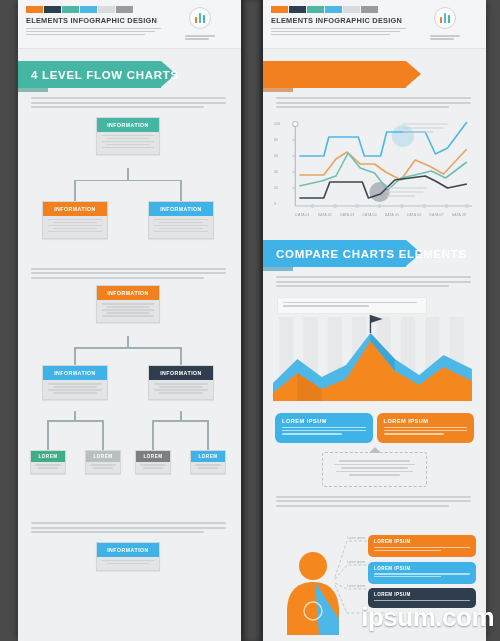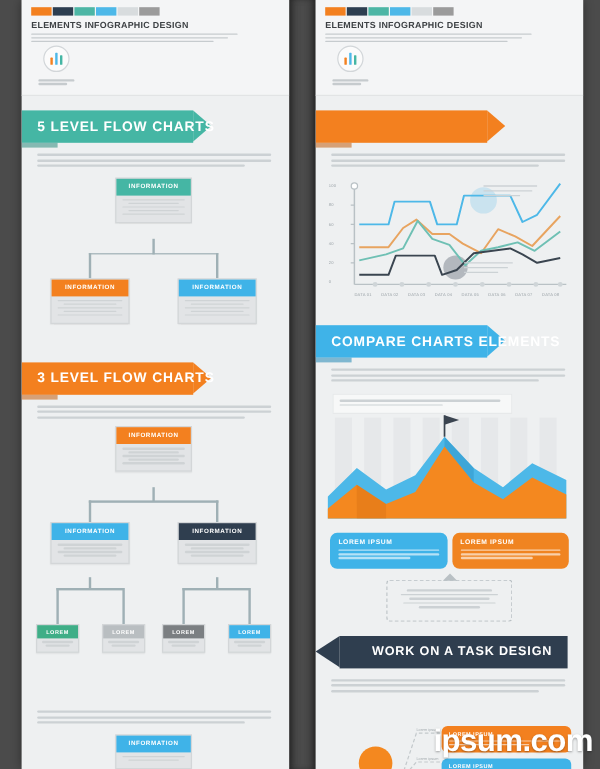--- a/index.html
+++ b/index.html
@@ -13,21 +13,21 @@
   .stage { position:absolute; inset:0; display:flex; }
   .gutter-l { width:18px; background:#4b4b4b; flex:none; }
   .gutter-m { width:22px; background:#4b4b4b; flex:none;
     box-shadow: inset 5px 0 7px -4px rgba(0,0,0,.55), inset -5px 0 7px -4px rgba(0,0,0,.55); }
   .gutter-r { width:14px; background:#4b4b4b; flex:none; }
   .page { flex:1 1 0; background:#eef0f1; position:relative; overflow:hidden;
     box-shadow:0 0 9px rgba(0,0,0,.45); }
 
   
   .brand { background:#f4f5f6; padding:6px 20px 7px 8px; display:flex;
-           border-bottom:1px solid #e2e4e5;flex-direction:column; }
+           border-bottom:1px solid #e2e4e5; }
   .brand-left { flex:1; }
   .swatches { display:flex; gap:1px; margin-bottom:3px; }
   .sw { width:17px; height:7px; }
   .brand-title { font-size:7.4px; font-weight:bold; letter-spacing:.25px; color:#3d4144; }
   .brand-sub { margin-top:2.5px; }
   .ln { height:1.6px; background:#c6cbce; border-radius:1px; margin-bottom:1.6px; }
   .brand-right { width:42px; display:flex; flex-direction:column; align-items:center;
                  justify-content:flex-start; padding-top:1px; }
   .logo-circle { width:22px; height:22px; border-radius:50%; border:1.2px solid #d2d6d9;
                  display:flex; align-items:flex-end; justify-content:center; gap:1.3px;
@@ -139,21 +139,21 @@
           <div class="ln" style="width:100%;margin-top:3px"></div>
           <div class="ln" style="width:80%"></div>
         </div>
       </div>
     </div>
 
     <div class="ribbon">
       <div class="body" style="background:#45b6a4"></div>
       <div class="tip" style="border-left:15px solid #45b6a4"></div>
       <div class="fold" style="background:#2f8d7e"></div>
-      <span>5 LEVEL FLOW CHARTS</span>
+      <span>4 LEVEL FLOW CHARTS</span>
     </div>
     <div class="para">
       <div class="ln"></div>
         <div class="ln"></div>
         <div class="ln"></div>
     </div>
 
     <div class="flow" style="height:148px">
 
       <div class="node" style="left:78px;top:6px;width:64px;">
@@ -186,26 +186,20 @@
         <div class="bd">
           <div class="ln"></div>
             <div class="ln"></div>
             <div class="ln"></div>
             <div class="ln"></div>
             <div class="ln"></div>
         </div>
       </div>
     </div>
 
-    <div class="ribbon">
-      <div class="body" style="background:#f3801f"></div>
-      <div class="tip" style="border-left:15px solid #f3801f"></div>
-      <div class="fold" style="background:#c25f10"></div>
-      <span>3 LEVEL FLOW CHARTS</span>
-    </div>
     <div class="para">
       <div class="ln"></div>
         <div class="ln"></div>
         <div class="ln"></div>
     </div>
 
     <div class="flow" style="height:232px">
       <div class="node" style="left:78px;top:4px;width:64px;">
         <div class="hd" style="background:#f3801f">INFORMATION</div>
         <div class="bd">
@@ -448,25 +442,20 @@
     </div>
 
     <div class="bubble">
       <div class="ln"></div>
         <div class="ln"></div>
         <div class="ln"></div>
         <div class="ln"></div>
         <div class="ln"></div>
     </div>
 
-    <div class="ribbon dark">
-      <div class="body" style="background:#2f3e4f;left:20px;width:85%"></div>
-      <div class="tip" style="left:0;border-left:none;border-right:20px solid #2f3e4f;"></div>
-      <span style="margin-left:34px">WORK ON A TASK DESIGN</span>
-    </div>
     <div class="para">
       <div class="ln"></div>
         <div class="ln"></div>
         <div class="ln"></div>
     </div>
 
     <div class="taskwrap">
       <svg class="person" viewBox="0 0 56 86">
         <circle cx="28" cy="17" r="14" fill="#f4881f"></circle>
         <path d="M28 33 C10 33 2 45 2 62 L2 86 L54 86 L54 62 C54 45 46 33 28 33 Z" fill="#f4881f"></path>

